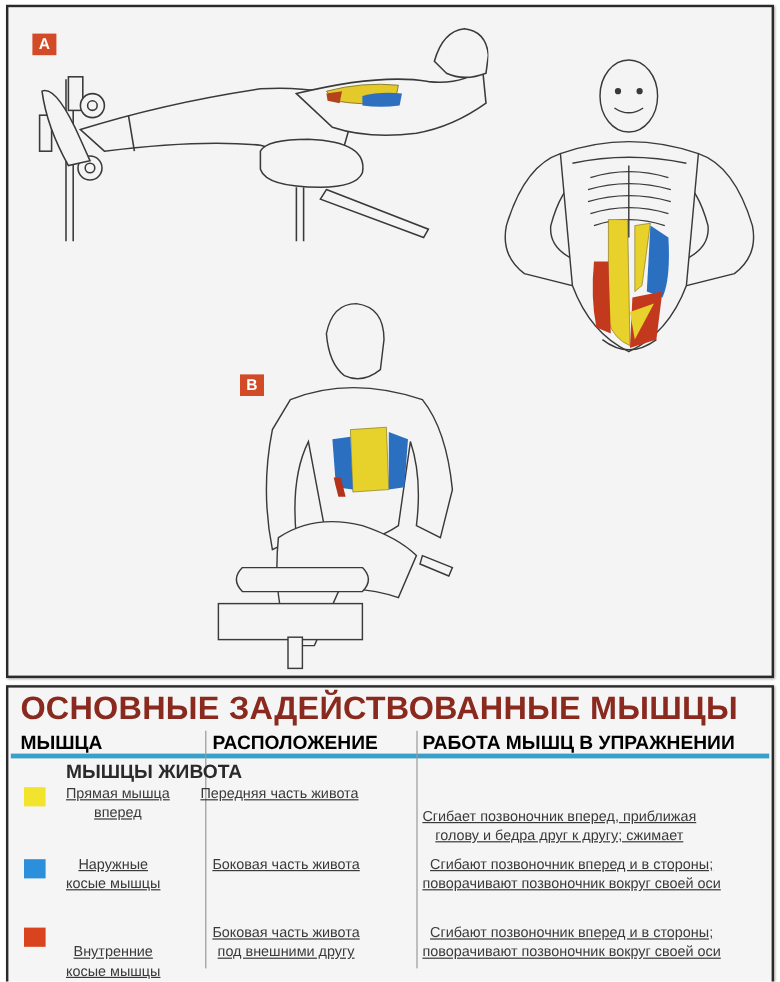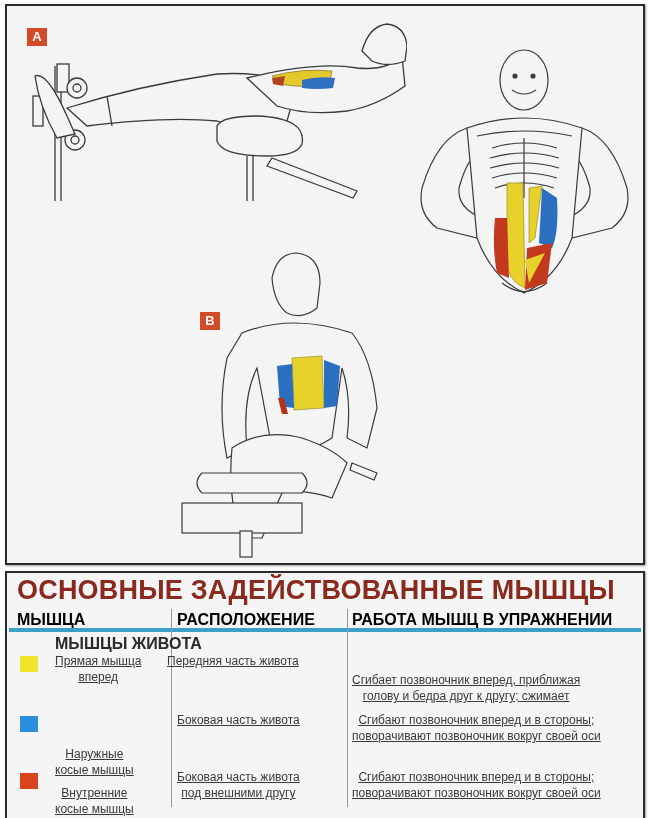--- a/index.html
+++ b/index.html
@@ -165,21 +165,21 @@
       <div>Передняя часть живота</div>
     </div>
     <div class="cell" style="left:345px;top:80px;margin-top:19px;">
       <div>Сгибает позвоночник вперед, приближая</div>
       <div>голову и бедра друг к другу; сжимает</div>
     </div>
   </div>
 
   <div>
     <div class="swatch" style="top:143px;background:#2b8fdc;"></div>
-    <div class="cell" style="left:48px;top:139px;margin-top:34px;">
+    <div class="cell" style="left:48px;top:139px;">
       <div>Наружные</div>
       <div>косые мышцы</div>
     </div>
     <div class="cell" style="left:170px;top:139px;">
       <div>Боковая часть живота</div>
     </div>
     <div class="cell" style="left:345px;top:139px;">
       <div>Сгибают позвоночник вперед и в стороны;</div>
       <div>поворачивают позвоночник вокруг своей оси</div>
     </div>

